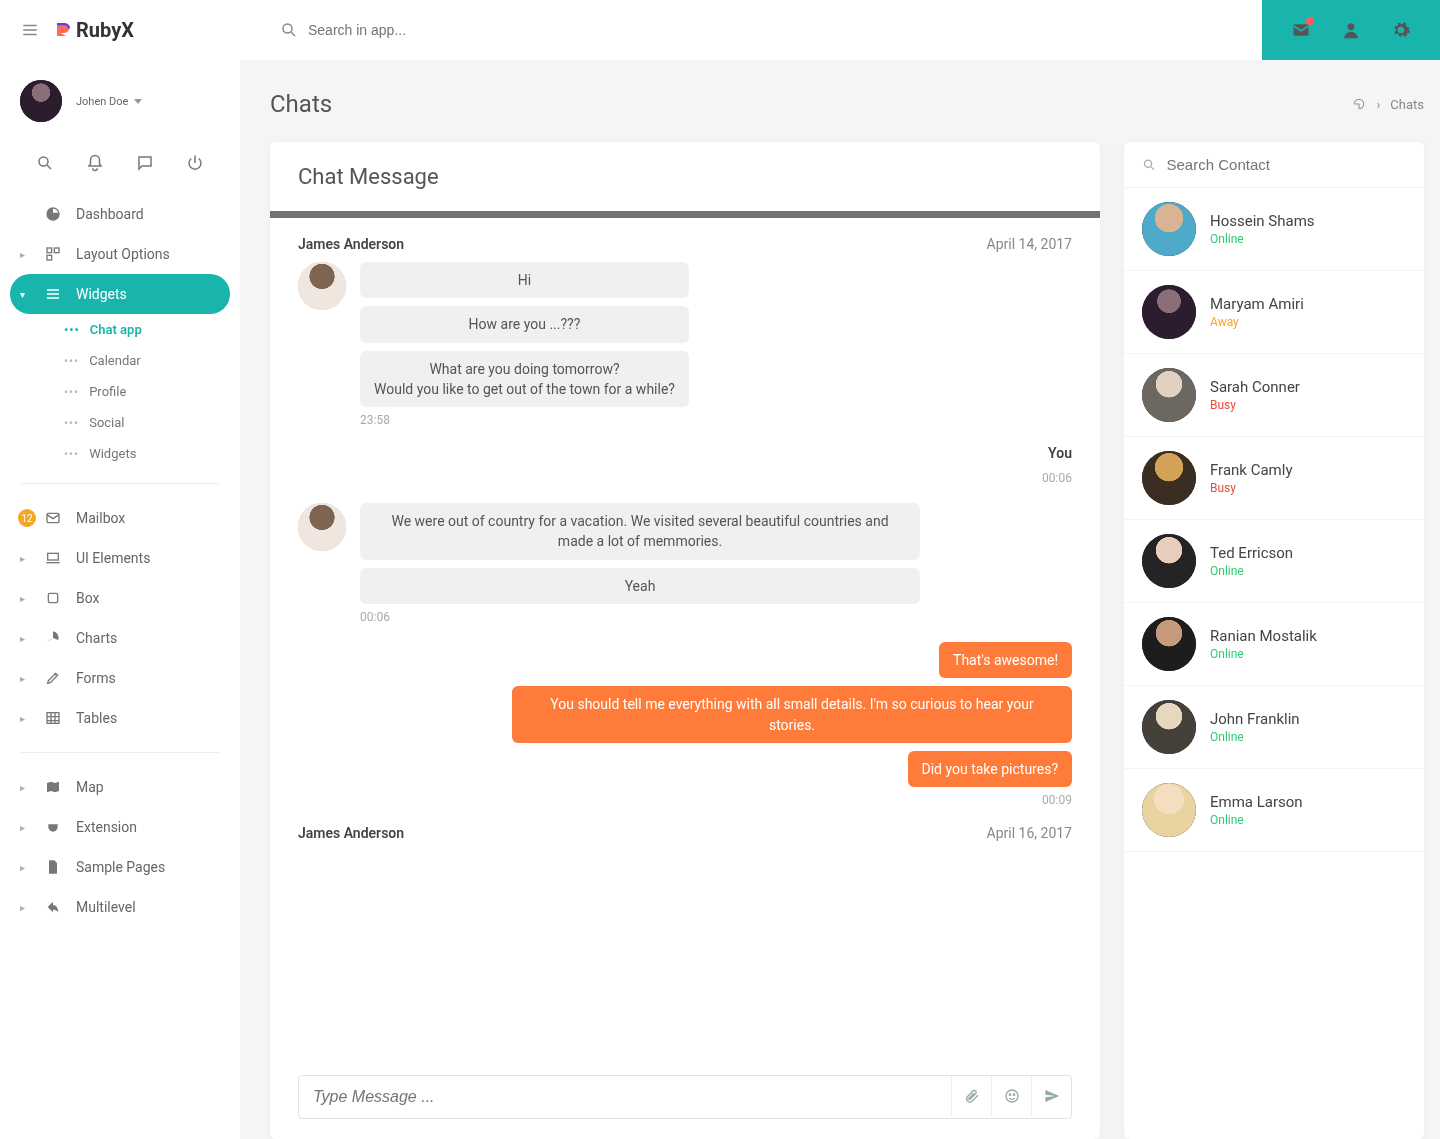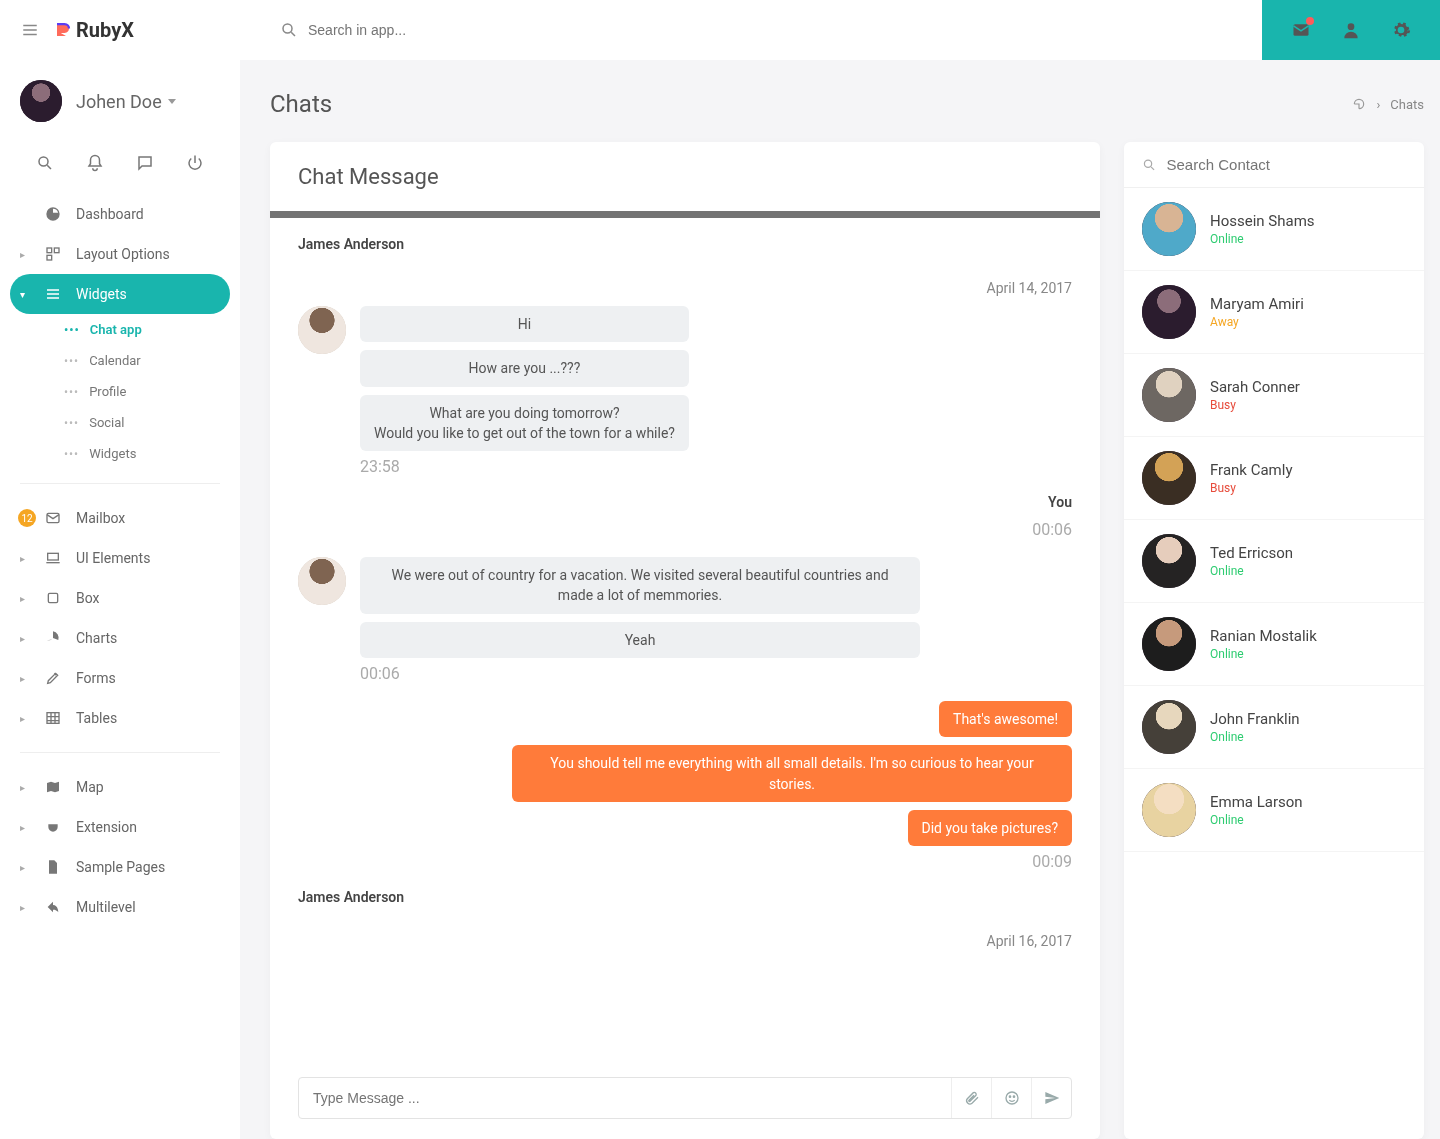--- a/index.html
+++ b/index.html
@@ -17,21 +17,21 @@
   .logo-text { color:#333; }
   .searchbar { flex:1; display:flex; align-items:center; gap:10px; padding-left: 40px; color:#888; }
   .searchbar input { border:none; outline:none; background:transparent; font-size:14px; color:#555; width: 300px; }
   .topbar-right-bg { background:#19b5ad; height:60px; display:flex; align-items:center; padding:0 28px; gap:28px; }
   .icon-btn { width:22px; height:22px; display:inline-flex; align-items:center; justify-content:center; cursor:pointer; position:relative; }
   .notif-dot { position:absolute; top:-2px; right:-2px; width:8px; height:8px; background:#ff5b5b; border-radius:50%; }
   
   .user-block { display:flex; align-items:center; gap:14px; padding: 20px; }
   .avatar { width:42px; height:42px; border-radius:50%; background:#2b1c2e; display:inline-block; position:relative; overflow:hidden; }
   .avatar::after { content:""; position:absolute; inset:0; background: radial-gradient(circle at 50% 30%, #8c6d7a 0 25%, #2b1c2e 26% 100%); }
-  .user-name { font-size:18px; color:#666; display:flex; align-items:center; gap:6px; }
+  .user-name { font-size:11px; color:#666; display:flex; align-items:center; gap:6px; }
   .quick-icons { display:flex; justify-content:space-around; padding: 10px 20px 20px; color:#888; }
   .quick-icons .icon-btn { color:#777; }
   .nav { flex:1; overflow-y:auto; padding: 0 10px 20px; }
   .nav-divider { height:1px; background:#eee; margin: 14px 10px; }
   .nav-item { display:flex; align-items:center; gap:14px; padding:12px 16px; border-radius:24px; color:#666; font-size:14px; cursor:pointer; position:relative; }
   .nav-item .chevron { position:absolute; left:10px; font-size:10px; color:#aaa; }
   .nav-item .nav-icon { width:18px; display:flex; justify-content:center; color:#777; margin-left:18px; }
   .nav-item.active { background:#19b5ad; color:#fff; }
   .nav-item.active .nav-icon, .nav-item.active .chevron { color:#fff; }
   .nav-sub { padding-left: 42px; }
@@ -46,36 +46,36 @@
   .page-title { font-size:24px; font-weight:400; color:#555; }
   .breadcrumb { display:flex; align-items:center; gap:10px; font-size:13px; color:#888; }
   .content-body { flex:1; display:flex; gap:24px; min-height:0; }
   
   .chat-panel { flex:1; background:#fff; border-radius:6px; box-shadow:0 2px 8px rgba(0,0,0,0.04); display:flex; flex-direction:column; min-width:0; min-height:0; }
   .chat-panel-hdr { padding:22px 28px; border-bottom:7px solid #737373; font-size:22px; color:#555; }
   .messages { flex:1; overflow-y:auto; padding: 18px 28px; }
   .msg-group { margin-bottom:18px; }
   .msg-header { display:flex; justify-content:space-between; font-size:14px; margin-bottom:10px; }
   .msg-header .who { font-weight:600; color:#444; }
-  .msg-header .when { color:#888;margin-top:44px; }
+  .msg-header .when { color:#888; }
   .msg-row { display:flex; gap:14px; margin-bottom:6px; }
   .msg-row.right { flex-direction:row-reverse; }
   .msg-avatar { width:48px; height:48px; border-radius:50%; background:#cfc4b8; flex:0 0 48px; position:relative; overflow:hidden; }
   .msg-avatar::after { content:""; position:absolute; inset:0; background: radial-gradient(circle at 50% 30%, #7f6451 0 30%, #efe6df 31% 100%); }
   .bubbles { display:flex; flex-direction:column; gap:8px; max-width:560px;text-align:center; }
   .msg-row.right .bubbles { align-items:flex-end; }
   .bubble { padding:8px 14px; border-radius:6px; font-size:14px; line-height:1.45; }
   .bubble.in { background:#eef0f2; color:#555; }
   .bubble.out { background:#ff7b3a; color:#fff; }
-  .msg-time { font-size:16px; color:#aaa; margin-top:4px; }
+  .msg-time { font-size:12px; color:#aaa; margin-top:4px; }
   .msg-row.right ~ .msg-time, .msg-row.right + .msg-time { text-align:right; }
   
   .compose { padding: 16px 28px 20px; }
   .compose-row { display:flex; border:1px solid #e3e3e3; border-radius:4px; overflow:hidden; }
-  .compose-row input { flex:1; border:none; outline:none; padding:12px 14px; font-size:14px; background:transparent; }
+  .compose-row input { flex:1; border:none; outline:none; padding:12px 14px; font-size:16px; background:transparent;font-style:italic; }
   .compose-icons { display:flex; }
   .compose-icons .icon-btn { width:40px; height:40px; border-left:1px solid #eee; color:#9aa; }
   
   .contacts-panel { width:300px; background:#fff; border-radius:6px; box-shadow:0 2px 8px rgba(0,0,0,0.04); display:flex; flex-direction:column; }
   .contacts-search { display:flex; align-items:center; gap:10px; padding:14px 18px; border-bottom:1px solid #f0f0f0; color:#aaa; }
   .contacts-search input { border:none; outline:none; font-size:15px; color:#555; width:100%; background:transparent; }
   .contact-list { flex:1; overflow-y:auto; }
   .contact { display:flex; align-items:center; gap:14px; padding:14px 18px; border-bottom:1px solid #f4f4f4; cursor:pointer; }
   .contact .avatar { width:54px; height:54px; border-radius:50%; }
   .contact-info .name { font-size:15px; color:#444; margin-bottom:2px; }

